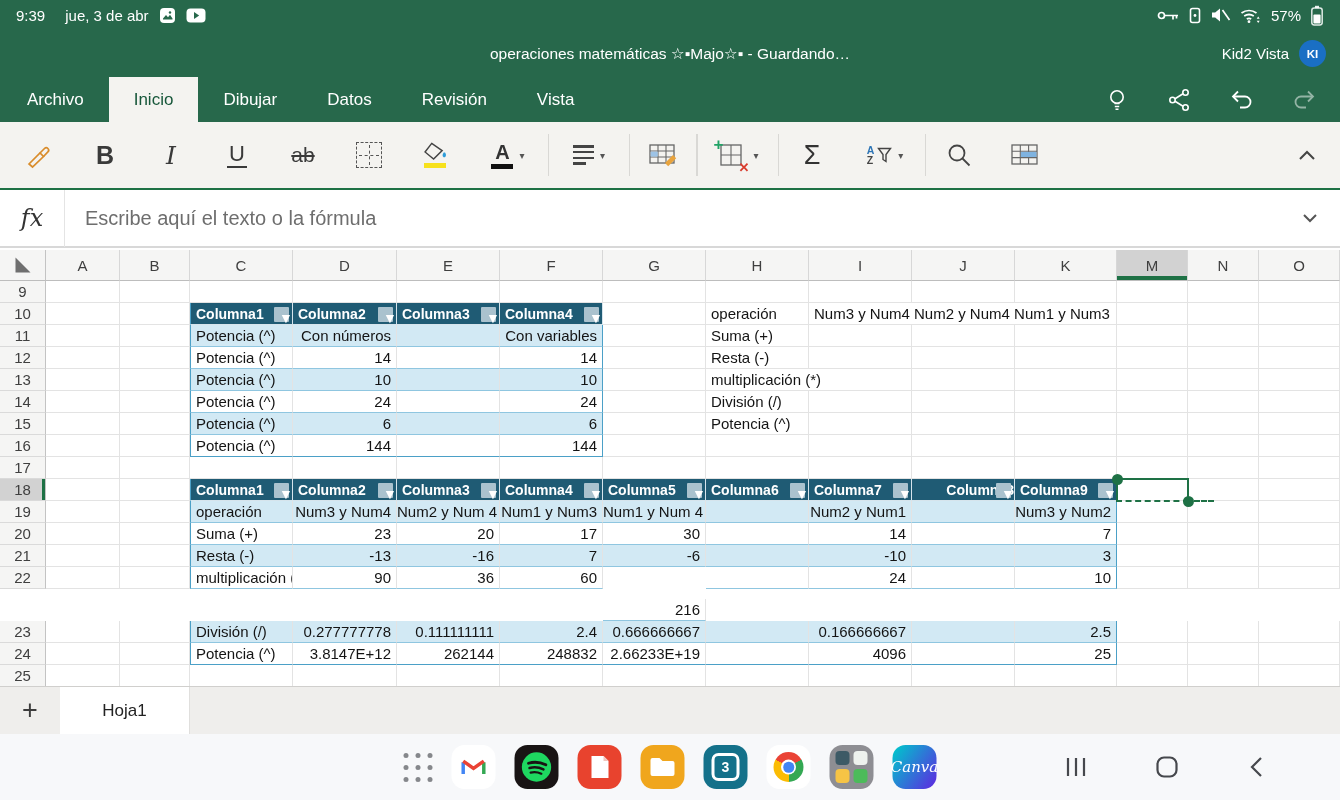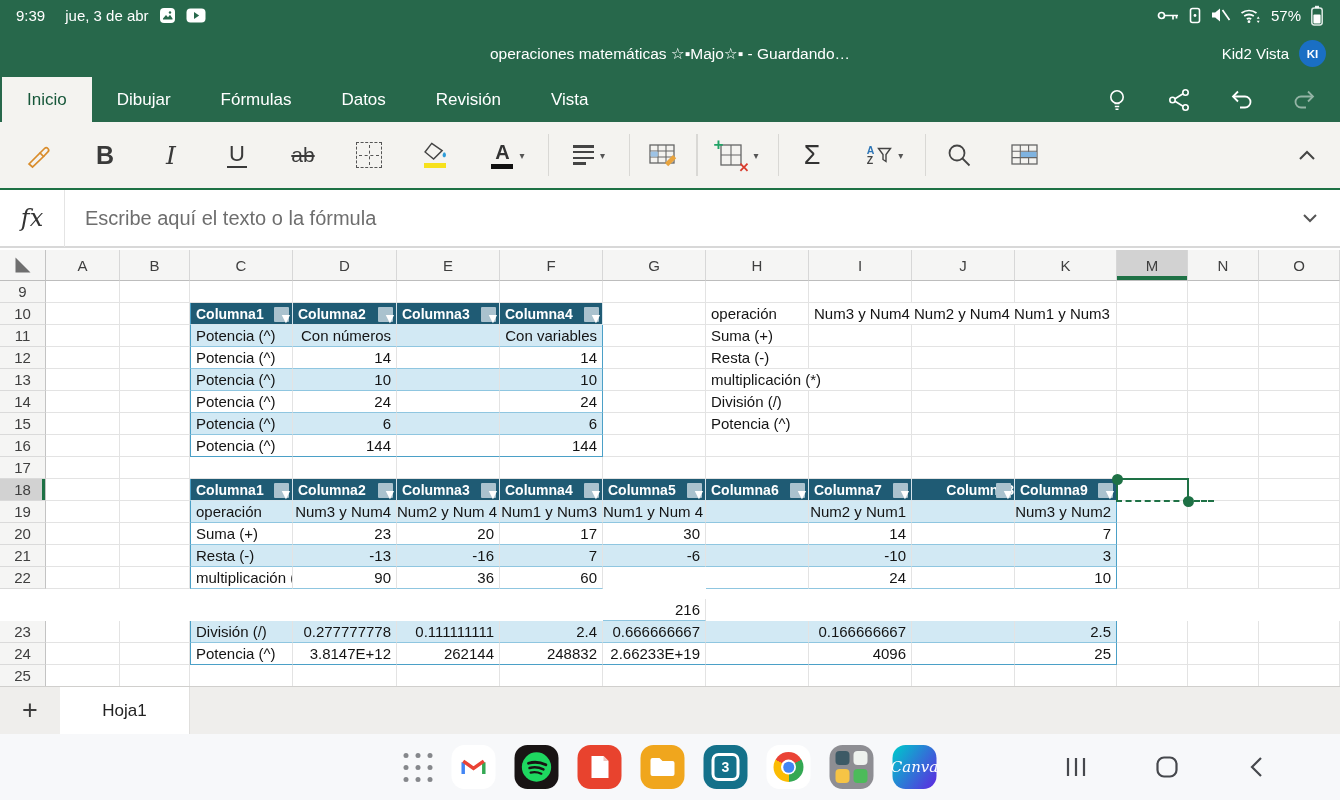--- a/index.html
+++ b/index.html
@@ -172,23 +172,23 @@
 <div id="titlebar" class="abs">
   <div class="tb-title">operaciones matemáticas ☆▪Majo☆▪ - Guardando…</div>
   <div class="tb-account">
     <span>Kid2 Vista</span>
     <span class="avatar">KI</span>
   </div>
 </div>
 
 <div id="ribbon" class="abs">
   <div style="display:flex">
+      <div class="rtab">Archivo</div>
       <div class="rtab active">Inicio</div>
       <div class="rtab">Dibujar</div>
-      <div class="rtab">Fórmulas</div>
       <div class="rtab">Datos</div>
       <div class="rtab">Revisión</div>
       <div class="rtab">Vista</div>
     </div>
   <div class="ribbon-right">
     <span>
         <svg width="26" height="26" viewBox="0 0 26 26" fill="none" stroke="#fff" stroke-width="1.6">
           <circle cx="13" cy="10" r="6.2"></circle>
           <path d="M10.5 16.5 h5 M10.8 19.5 h4.4 M11.5 22.3 h3"></path>
         </svg>

